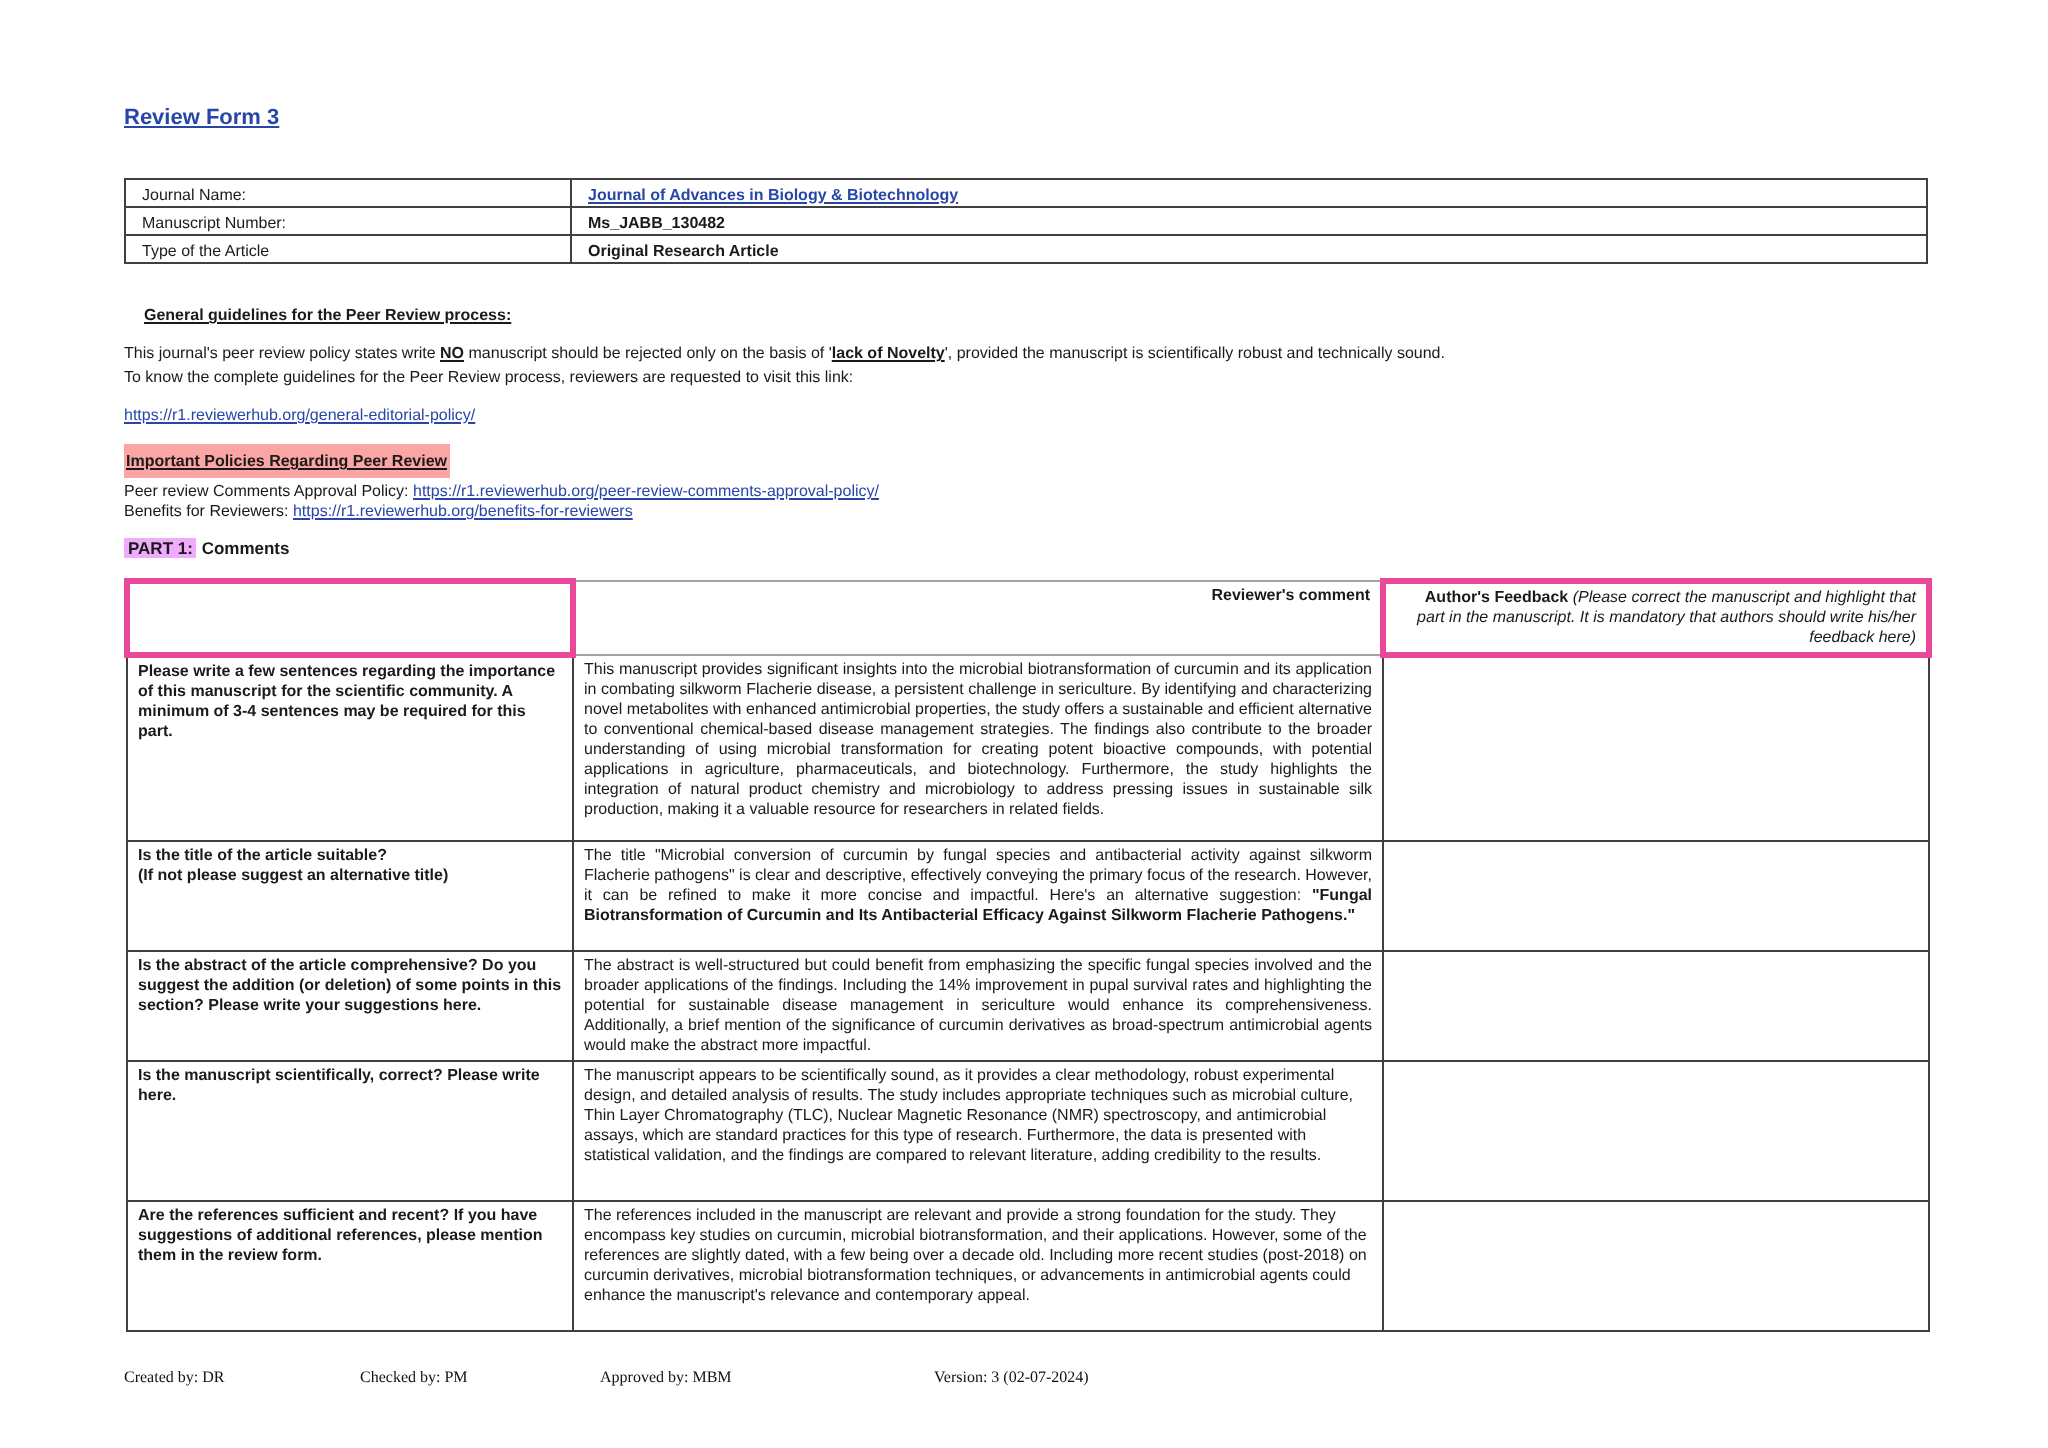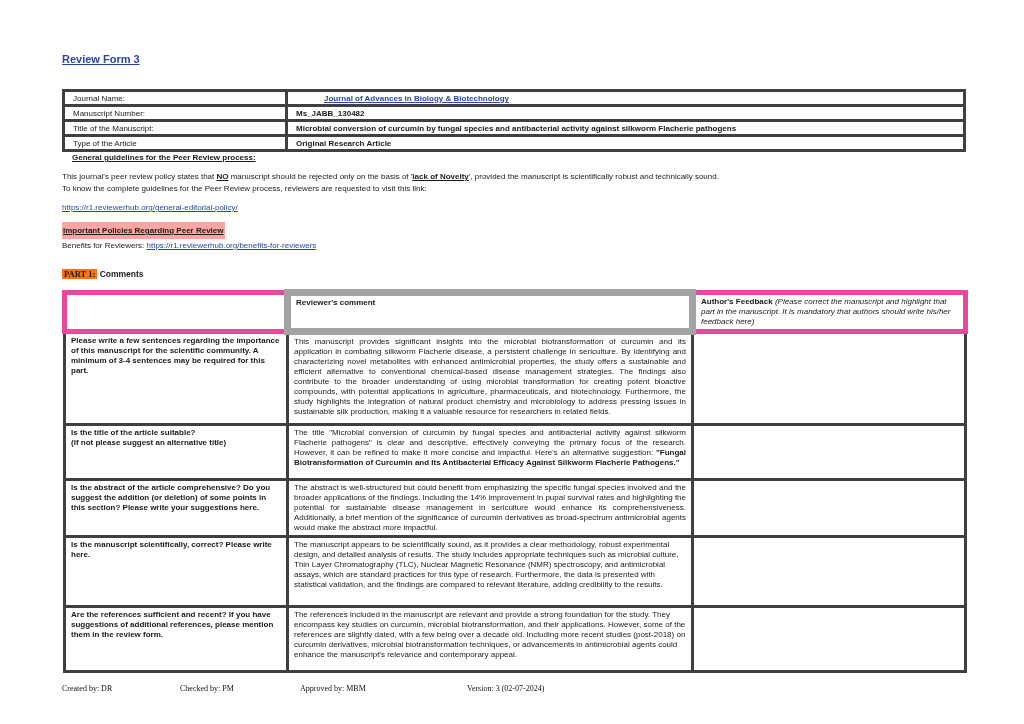--- a/index.html
+++ b/index.html
@@ -12,56 +12,56 @@
   }
   .abs { position: absolute; }
 
   .doc-title {
     left: 62px; top: 53px;
     font-size: 11px; font-weight: bold;
     color: #2746a8; text-decoration: underline;
   }
 
   table.grid { border-collapse: collapse; table-layout: fixed; }
-  table.grid td { border: 3px solid #404040; vertical-align: top; }
+  table.grid td { border: 1px solid #404040; vertical-align: top; }
 
   table.info { left: 62px; top: 89px; width: 901px; font-size: 8px; }
   table.info td { height: 14px; padding: 2px 4px 1px 8px; vertical-align: middle; }
   table.info td.val { font-weight: bold; }
 
   a.lnk, .lnk { color: #2746a8; text-decoration: underline; cursor: pointer; }
-  .bold-link { font-weight: bold; margin-left: 28px; }
+  .bold-link { font-weight: bold; }
 
   .g-heading {
     left: 62px; top: 153px;
     font-size: 8px; font-weight: bold; text-decoration: underline; margin-left: 10px;
   }
   .g-para { left: 62px; top: 171px; width: 901px; font-size: 8px; line-height: 11.5px; }
   .g-para .bu { font-weight: bold; text-decoration: underline; }
   .g-link1 { left: 62px; top: 203px; font-size: 8px; }
   .g-important {
     left: 62px; top: 222px;
     font-size: 8px; font-weight: bold; text-decoration: underline;
     background: #fca5a5; padding: 4px 1px;
   }
   .g-policies { left: 62px; top: 241px; width: 901px; font-size: 8px; line-height: 10px; }
 
   .part1 { left: 62px; top: 269px; font-size: 8.5px; font-weight: bold; }
-  .part1 .hl { background: #f97316; padding: 0 2px; font-family: Liberation Serif, serif; }
+  .part1 .hl { background: #f0abfc; padding: 0 2px; }
 
   table.comments { left: 62px; top: 289px; width: 901px; font-size: 8px; }
   table.comments td { padding: 2px 5px; line-height: 10px; }
   td.qcell { font-weight: bold; padding: 3px 8px 2px 10px; margin-top: 40px; }
   td.ccell.justify { text-align: justify; }
   th.h2 {
-    border: 7px solid #a3a3a3; font-size: 8px; text-align: left;
+    border: 1px solid #a3a3a3; font-size: 8px; text-align: right;
     vertical-align: top; padding: 2px 5px; font-weight: bold; margin-left: 22px;
   }
   th.h3 {
-    border: 5px solid #ec4899; font-size: 8px; text-align: left;
+    border: 3px solid #ec4899; font-size: 8px; text-align: right;
     vertical-align: top; padding: 2px 5px; font-weight: normal; line-height: 10px;
   }
   th.h3 .fb-bold { font-weight: bold; }
   th.h3 .fb-note { font-style: italic; }
 
   .footer-item {
     top: 684px; font-family: "Liberation Serif", serif;
     font-size: 8px; color: #111; text-align: right;
   }
 </style>
@@ -78,42 +78,39 @@
   <tbody>
       <tr>
     <td>Journal Name:</td>
     <td class="val"><span class="lnk bold-link">Journal of Advances in Biology &amp; Biotechnology</span></td>
   </tr>
   <tr>
     <td>Manuscript Number:</td>
     <td class="val">Ms_JABB_130482</td>
   </tr>
   <tr>
-    <td>Title of the Manuscript:</td>
-    <td class="val">Microbial conversion of curcumin by fungal species and antibacterial activity against silkworm Flacherie pathogens</td>
-  </tr>
-  <tr>
     <td>Type of the Article</td>
     <td class="val">Original Research Article</td>
   </tr>
 </tbody>
   </table>
 
 <div class="abs g-heading">General guidelines for the Peer Review process:</div>
 
 <div class="abs g-para">
-  <div><span>This journal's peer review policy states that </span><span class="bu">NO</span><span> manuscript should be rejected only on the basis of '</span><span class="bu">lack of Novelty</span><span>', provided the manuscript is scientifically robust and technically sound.</span></div>
+  <div><span>This journal's peer review policy states write </span><span class="bu">NO</span><span> manuscript should be rejected only on the basis of '</span><span class="bu">lack of Novelty</span><span>', provided the manuscript is scientifically robust and technically sound.</span></div>
   <div>To know the complete guidelines for the Peer Review process, reviewers are requested to visit this link:</div>
 </div>
 
 <div class="abs g-link1"><span class="lnk">https://r1.reviewerhub.org/general-editorial-policy/</span></div>
 
 <div class="abs g-important">Important Policies Regarding Peer Review</div>
 
 <div class="abs g-policies">
+  <div><span>Peer review Comments Approval Policy: </span><span class="lnk">https://r1.reviewerhub.org/peer-review-comments-approval-policy/</span></div>
   <div><span>Benefits for Reviewers: </span><span class="lnk">https://r1.reviewerhub.org/benefits-for-reviewers</span></div>
 </div>
 
 <div class="abs part1">
   <span class="hl">PART 1:</span>
   <span>Comments</span>
 </div>
 
 <table class="abs grid comments">
   <colgroup>

